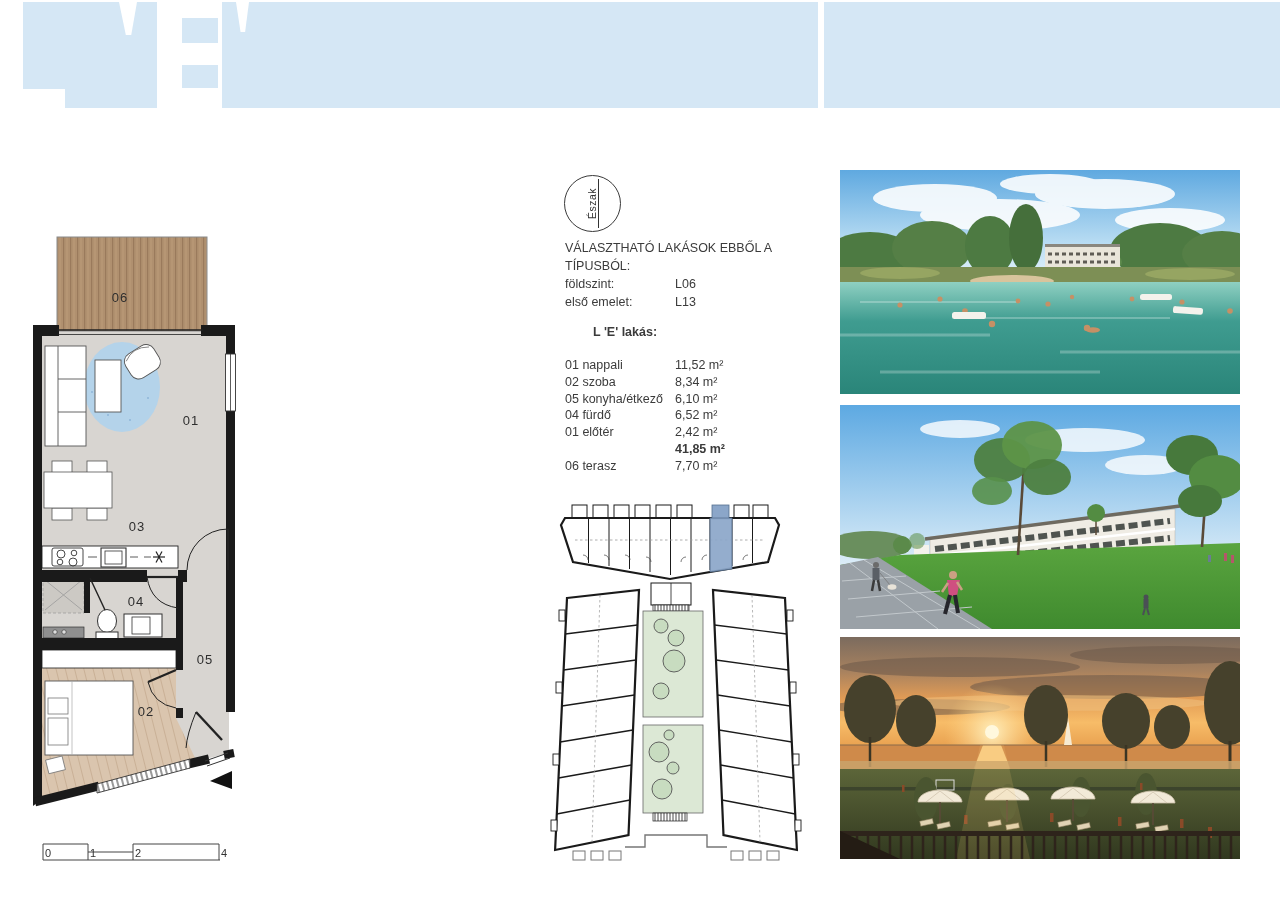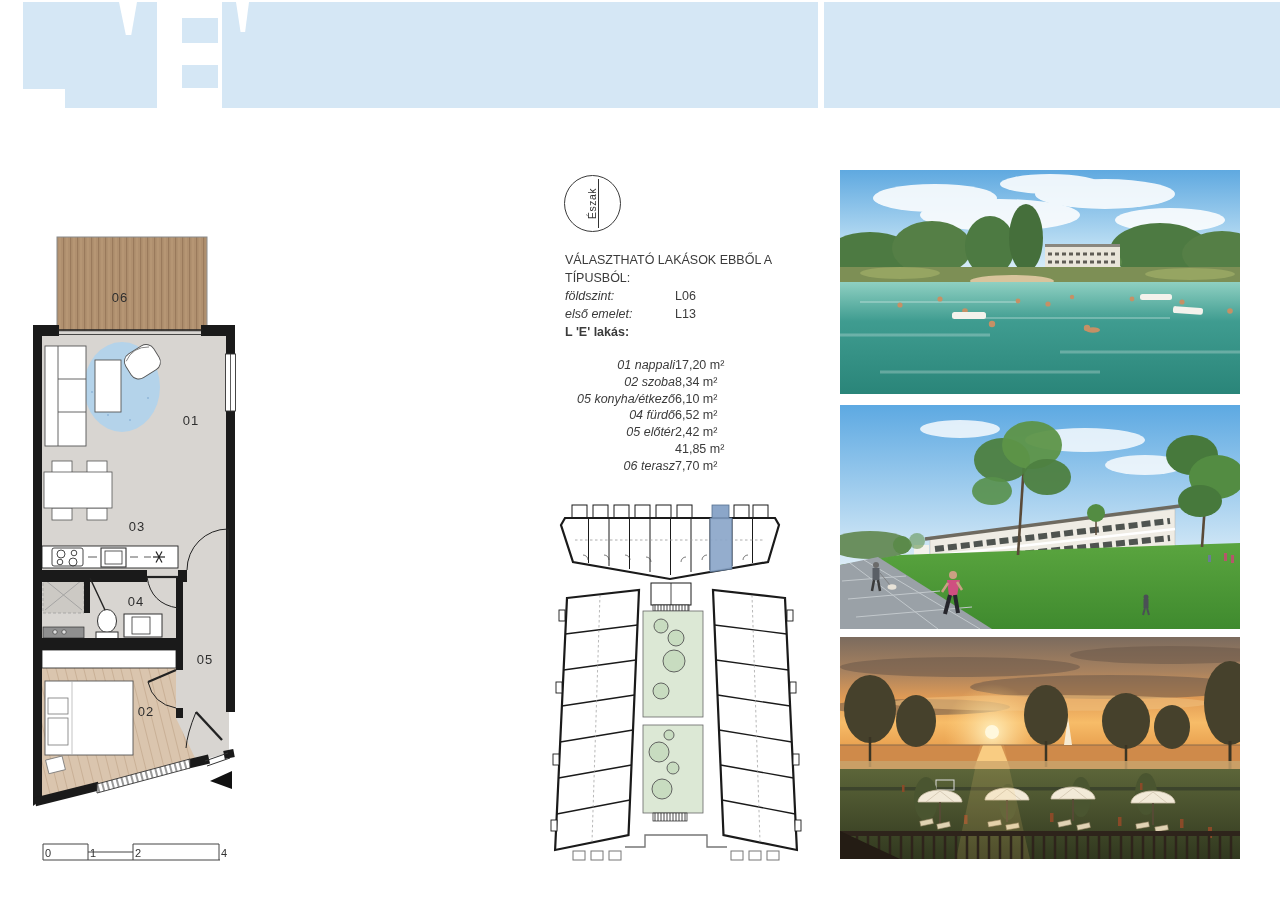--- a/index.html
+++ b/index.html
@@ -10,28 +10,28 @@
   .band{position:absolute;background:#d5e7f5;}
   .band-notch{position:absolute;background:#ffffff;}
   .sr{position:absolute;width:1px;height:1px;overflow:hidden;clip-path:inset(50%);}
   
   #compass{position:absolute;left:564px;top:175px;width:55px;height:55px;
            border:1.3px solid #3a3a3a;border-radius:50%;}
   #compass .north{position:absolute;left:3px;top:21px;width:49px;text-align:center;
            font-size:10.5px;color:#333;border-bottom:1px solid #333;
            transform:rotate(-90deg);letter-spacing:.5px;}
   
-  #selector{position:absolute;left:565px;top:239px;width:250px;font-size:12.5px;line-height:18px;margin-top:12px;}
+  #selector{position:absolute;left:565px;top:239px;width:250px;font-size:12.5px;line-height:18px;}
   #selector .heading{white-space:nowrap;}
   .krow{display:flex;}
-  .krow .lbl{width:110px;font-style:italic;}
+  .krow .lbl{width:110px;}
   #apt{position:absolute;left:565px;top:325px;width:250px;font-size:12.5px;}
-  #apt .title{font-weight:bold;margin-bottom:18px;}
-  #apt .list .krow{line-height:16.8px;text-align:right;}
-  #apt .total{font-weight:normal;}
+  #apt .title{font-weight:bold;margin-bottom:18px;margin-left:28px;}
+  #apt .list .krow{line-height:16.8px;}
+  #apt .total{font-weight:bold;}
   
   svg{display:block;}
   .plan-label{font-family:"Liberation Sans",sans-serif;font-size:13px;fill:#2e2e2e;letter-spacing:1px;}
   .scale-num{font-family:"Liberation Sans",sans-serif;font-size:11px;fill:#333;}
 </style>
 </head>
 <body>
 
 <div id="page">
 
@@ -62,36 +62,36 @@
       <span class="lbl">első emelet:</span>
       <span class="val">L13</span>
     </div>
   </div>
 
   <div id="apt">
     <div class="title">L 'E' lakás:</div>
     <div class="list">
       <div class="krow">
         <span class="lbl">01 nappali</span>
-        <span class="val">17,20 m²</span>
+        <span class="val">11,52 m²</span>
       </div>
       <div class="krow">
         <span class="lbl">02 szoba</span>
         <span class="val">8,34 m²</span>
       </div>
       <div class="krow">
         <span class="lbl">05 konyha/étkező</span>
         <span class="val">6,10 m²</span>
       </div>
       <div class="krow">
         <span class="lbl">04 fürdő</span>
         <span class="val">6,52 m²</span>
       </div>
       <div class="krow">
-        <span class="lbl">05 előtér</span>
+        <span class="lbl">01 előtér</span>
         <span class="val">2,42 m²</span>
       </div>
       <div class="krow">
         <span class="lbl"></span>
         <span class="val total">41,85 m²</span>
       </div>
       <div class="krow">
         <span class="lbl">06 terasz</span>
         <span class="val">7,70 m²</span>
       </div>

